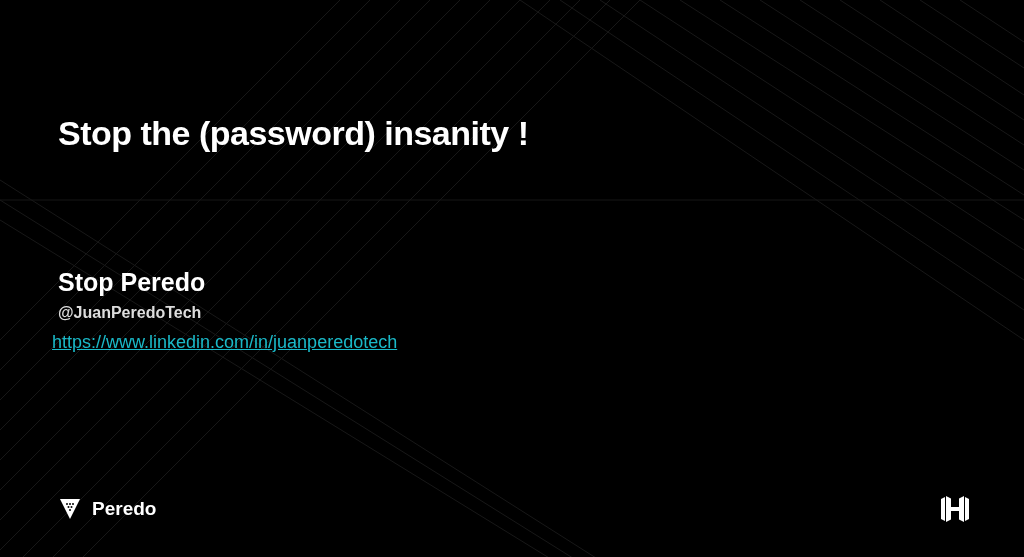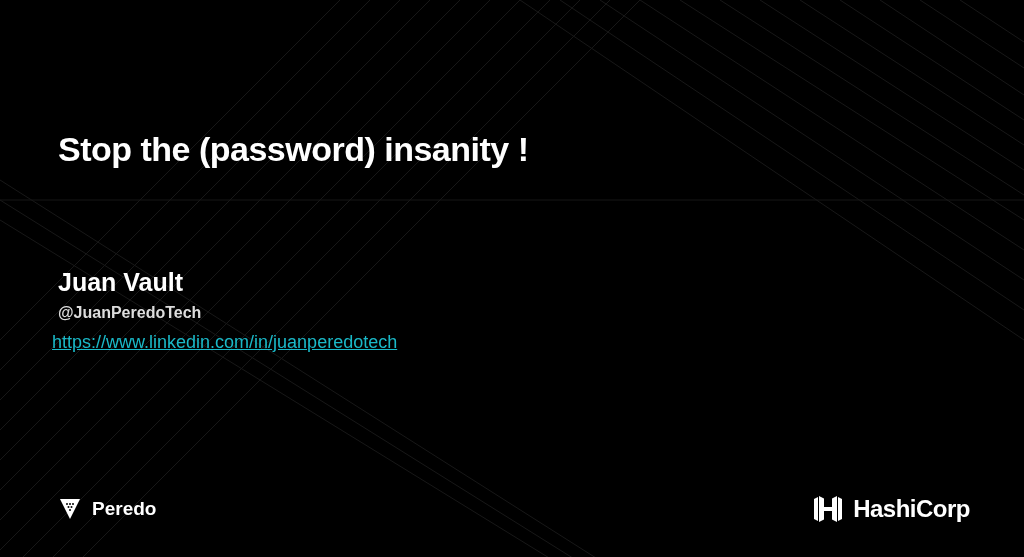--- a/index.html
+++ b/index.html
@@ -17,21 +17,21 @@
       color: #fff;
     }
     .bg-lines {
       position: absolute;
       inset: 0;
       pointer-events: none;
       opacity: 0.35;
     }
     .title {
       position: absolute;
-      top: 130px;
+      top: 114px;
       left: 58px;
       font-size: 34px;
       font-weight: 700;
       color: #fff;
       letter-spacing: -0.5px;
     }
     .author {
       position: absolute;
       top: 268px;
       left: 58px;
@@ -113,21 +113,21 @@
     <line x1="-50" y1="600" x2="700" y2="-150"></line>
     <line x1="-50" y1="630" x2="730" y2="-150"></line>
     <line x1="-50" y1="660" x2="760" y2="-150"></line>
     <line x1="-50" y1="690" x2="790" y2="-150"></line>
     <line x1="-50" y1="420" x2="520" y2="-150"></line>
     <line x1="-50" y1="390" x2="490" y2="-150"></line>
   </g>
 </svg>
 
 <div class="title">Stop the (password) insanity !</div>
-<div class="author">Juan Vault</div>
+<div class="author">Stop Peredo</div>
 <div class="handle">@JuanPeredoTech</div>
 <a class="link">https://www.linkedin.com/in/juanperedotech</a>
 
 <div class="vault-logo">
   <svg width="24" height="24" viewBox="0 0 24 24">
     <path d="M 2 2 L 22 2 L 12 22 Z" fill="#fff"></path>
     <circle cx="9" cy="7" r="1" fill="#000"></circle>
     <circle cx="12" cy="7" r="1" fill="#000"></circle>
     <circle cx="15" cy="7" r="1" fill="#000"></circle>
     <circle cx="10.5" cy="10" r="1" fill="#000"></circle>
@@ -136,14 +136,13 @@
   </svg>
   <span>Peredo</span>
 </div>
 
 <div class="hashicorp-logo">
   <svg width="30" height="32" viewBox="0 0 30 32">
     <path d="M 6 3 L 6 29 L 11 26.5 L 11 18 L 19 18 L 19 26.5 L 24 29 L 24 3 L 19 5.5 L 19 14 L 11 14 L 11 5.5 Z" fill="#fff"></path>
     <path d="M 1 6 L 1 26 L 5 28 L 5 4 Z" fill="#fff"></path>
     <path d="M 29 6 L 29 26 L 25 28 L 25 4 Z" fill="#fff"></path>
   </svg>
-  <span>HashiCorp</span>
 </div>
 
 </body></html>

